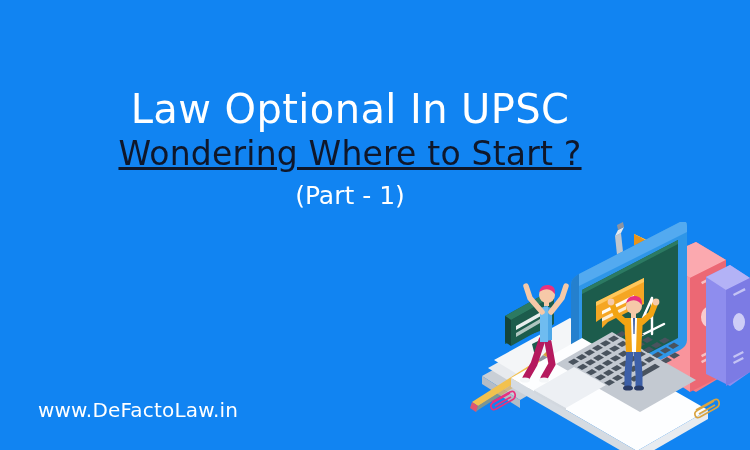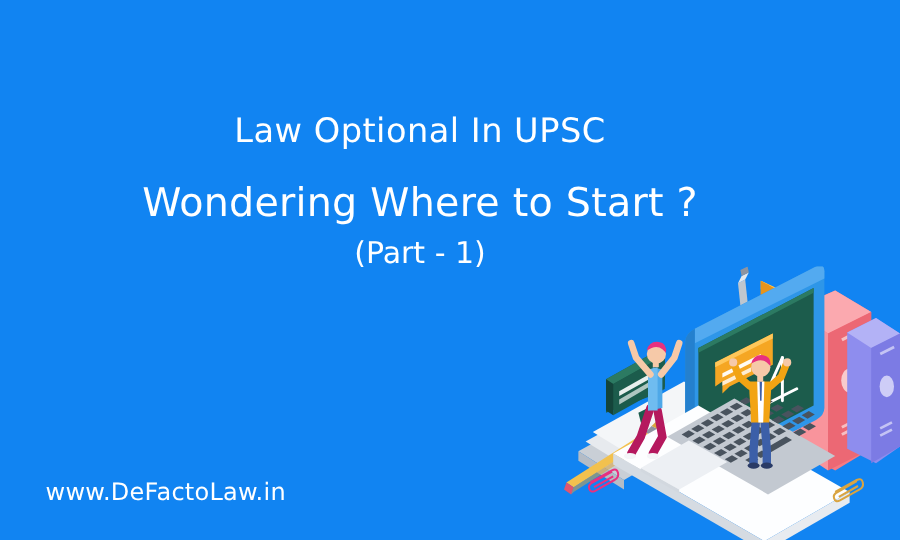--- a/index.html
+++ b/index.html
@@ -22,35 +22,36 @@
     position: absolute;
     left: 0;
     top: 86px;
     width: 700px;
     text-align: center;
     pointer-events: none;
   }
   #title-main {
     display: block;
     color: #ffffff;
-    font-size: 28px;
+    font-size: 40px;
     line-height: 46px;
     font-weight: 400;
     letter-spacing: 0.4px;
     white-space: nowrap;
   }
   #title-sub {
     display: block;
-    color: #ffffff;
+    color: #0f172a;
     font-size: 33px;
     line-height: 42px;
     font-weight: 400;
     letter-spacing: 0.2px;
     white-space: nowrap;
-    margin-top: 16px;
+    margin-top: 1px;
+    text-decoration: underline;
   }
   #title-part {
     display: block;
     color: #ffffff;
     font-size: 25px;
     line-height: 34px;
     font-weight: 400;
     white-space: nowrap;
     margin-top: 4px;
   }

